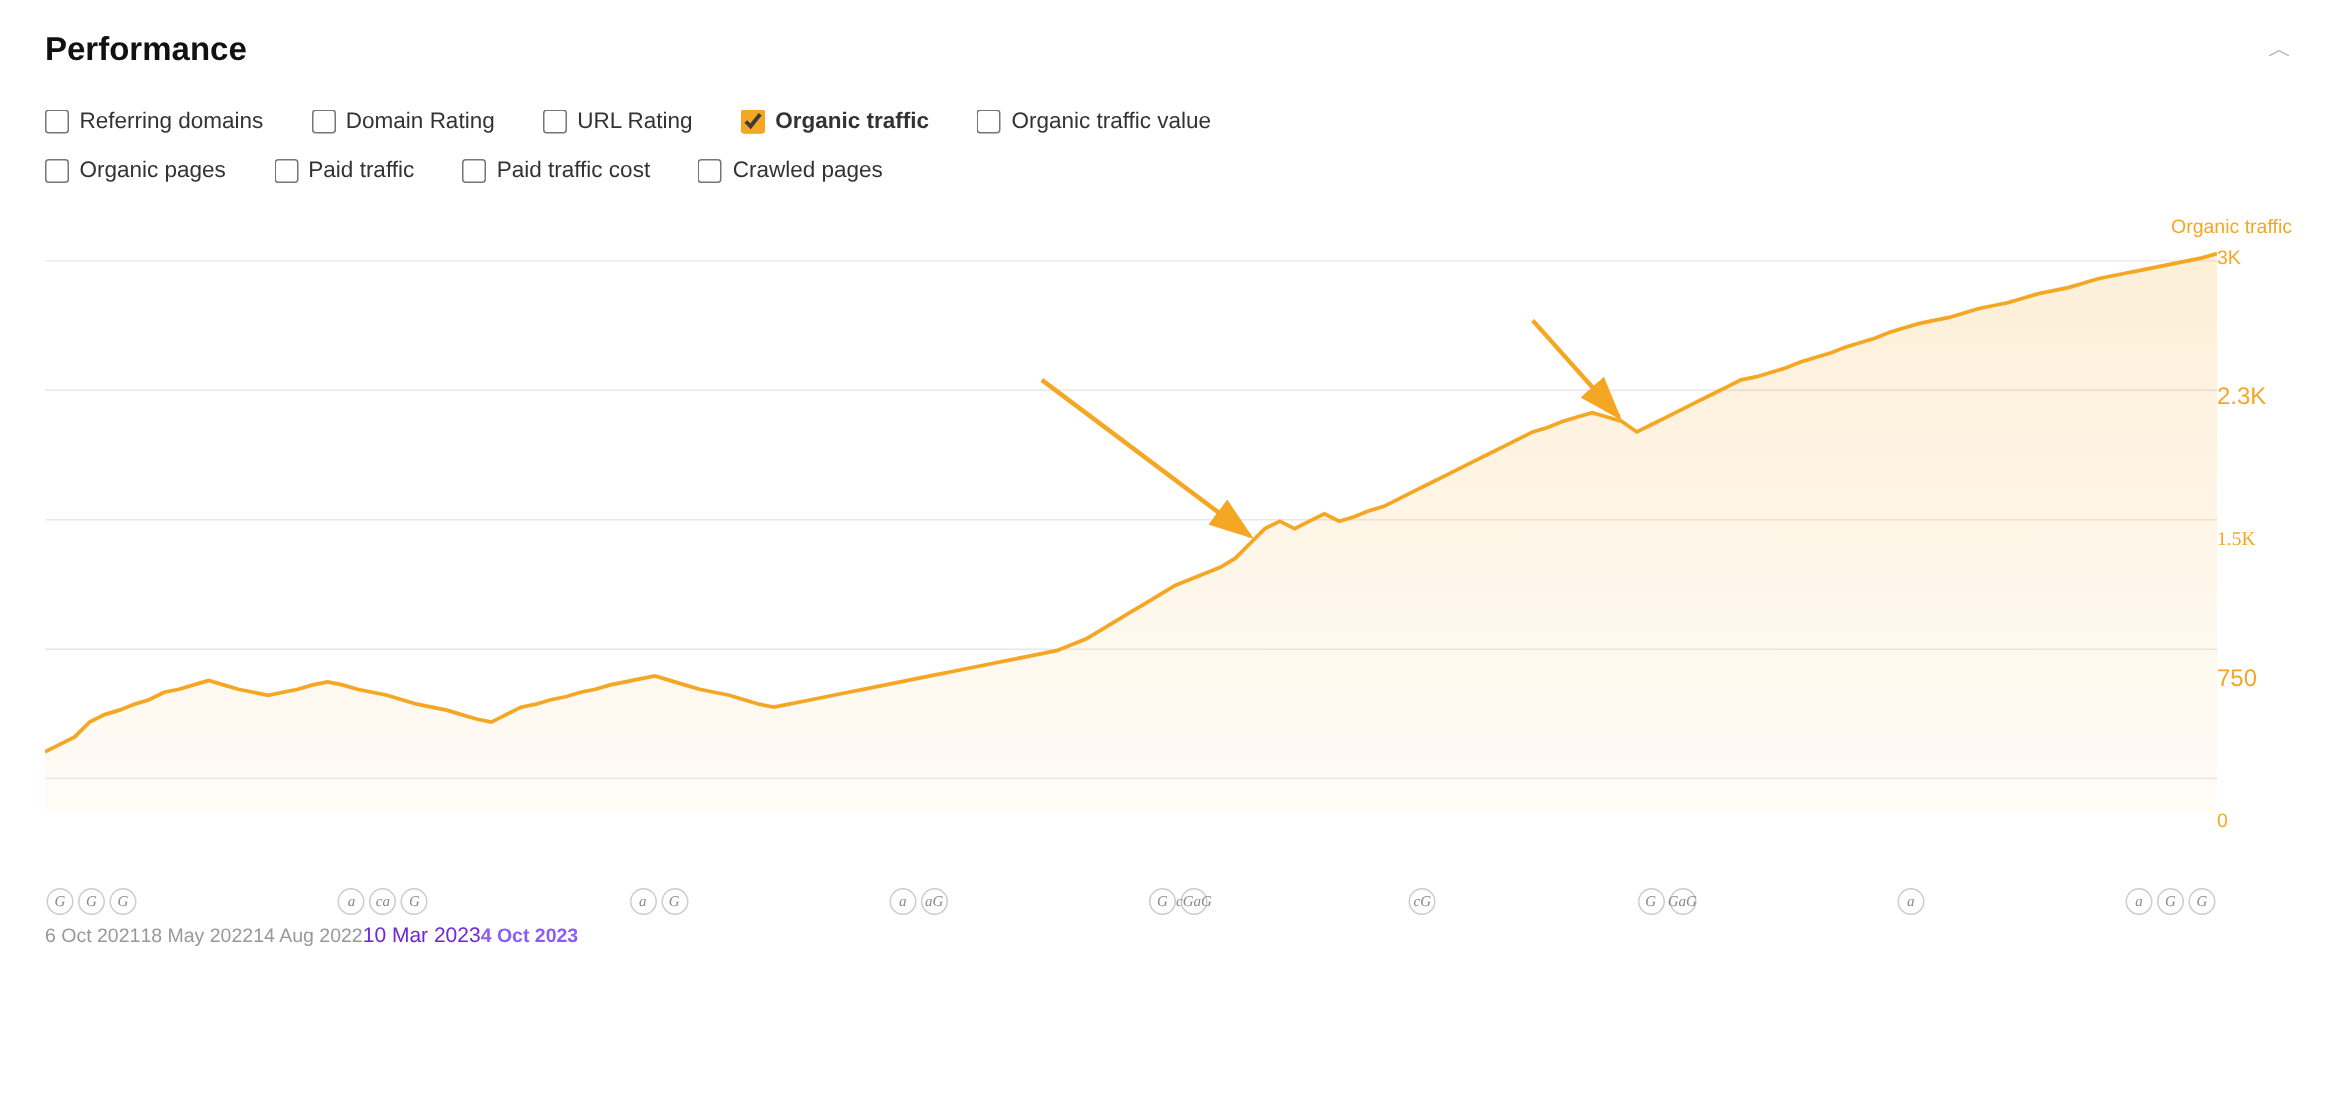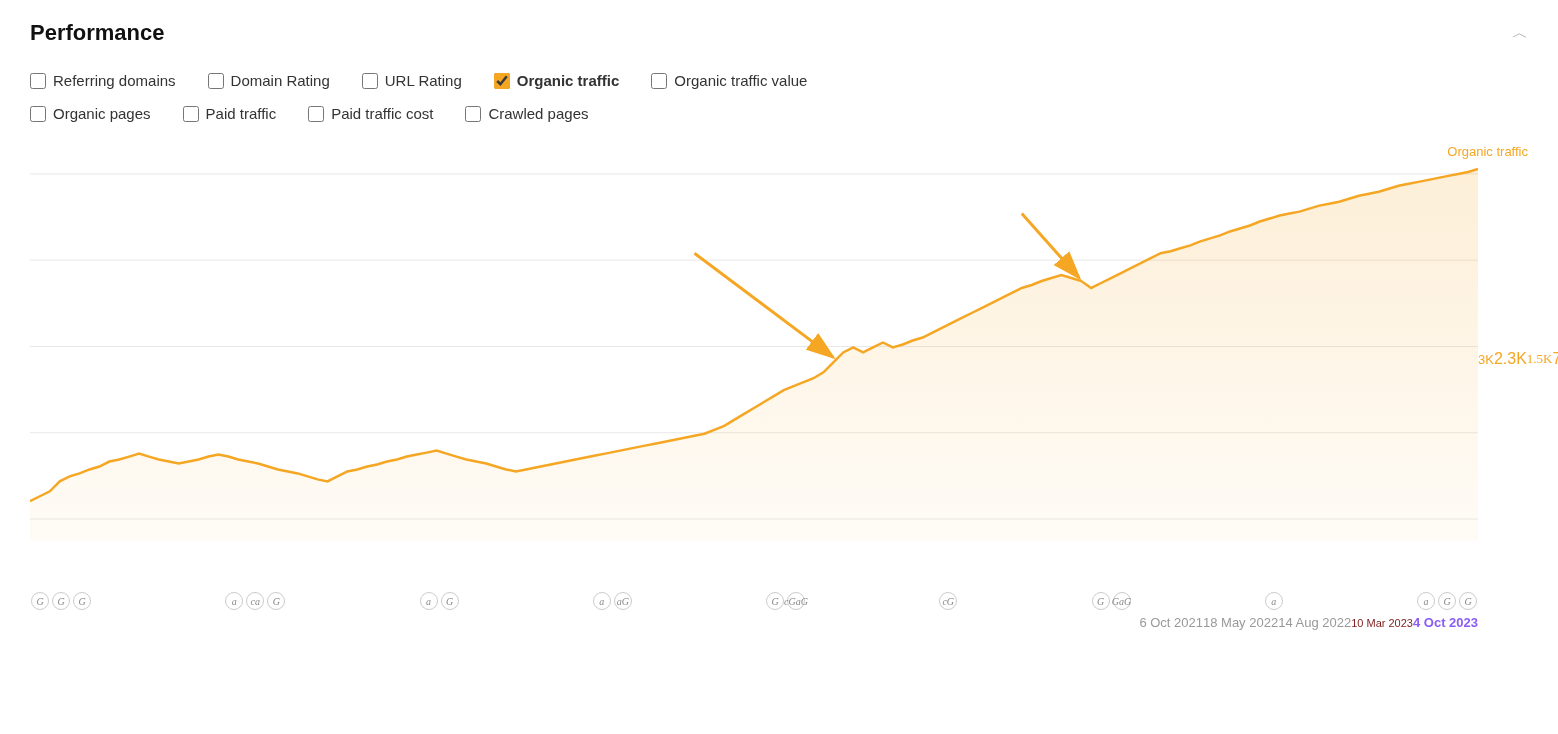--- a/index.html
+++ b/index.html
@@ -246,21 +246,21 @@
         <line x1="1000" y1="50" x2="1058" y2="115" stroke="#f5a623" stroke-width="3" marker-end="url(#arrowhead)"></line>
       </g>
 
       <defs>
         <marker id="arrowhead" markerWidth="10" markerHeight="7" refX="9" refY="3.5" orient="auto">
           <polygon points="0 0, 10 3.5, 0 7" fill="#f5a623"></polygon>
         </marker>
       </defs>
     </svg>
 
-    <div style="position:absolute; right:0; top:0; width:50px; height:390px; display:flex; flex-direction:row; justify-content:space-between; align-items:center;">
+    <div style="position:absolute; right:0; top:0; width:50px; height:390px; display:flex; flex-direction:column; justify-content:space-between; align-items:flex-start;">
       <span style="font-size:13px; color:#f5a623;">3K</span>
       <span style="font-size:16px; color:#f5a623;">2.3K</span>
       <span style="font-size:13px; color:#f5a623;font-family:Liberation Serif, serif;">1.5K</span>
       <span style="font-size:16px; color:#f5a623;">750</span>
       <span style="font-size:13px; color:#f5a623;">0</span>
     </div>
   </div>
 
   <div style="display:flex; justify-content:space-between; padding: 2px calc(50px + 0px) 0 0; align-items:center;">
     <div class="g-icon-group">
@@ -295,20 +295,20 @@
     <div class="g-icon-group">
       <span class="g-icon" style="font-style:italic;">a</span>
     </div>
     <div class="g-icon-group">
       <span class="g-icon" style="font-style:italic;">a</span>
       <span class="g-icon">G</span>
       <span class="g-icon">G</span>
     </div>
   </div>
 
-  <div style="display:flex; justify-content:flex-end; padding: 5px calc(50px) 0 0; align-items:center;">
+  <div style="display:flex; justify-content:flex-start; padding: 5px calc(50px) 0 0; align-items:center;">
     <span style="font-size:13px; color:#999;">6 Oct 2021</span>
     <span style="font-size:13px; color:#999;">18 May 2022</span>
     <span style="font-size:13px; color:#999;">14 Aug 2022</span>
-    <span style="font-size:11px; color:#7f1d1d;">10 Mar 2023</span>
+    <span style="font-size:14px; color:#6d28d9;">10 Mar 2023</span>
     <span style="font-size:13px; color:#8b5cf6; font-weight:600;">4 Oct 2023</span>
   </div>
 </div>
 
 </body></html>

